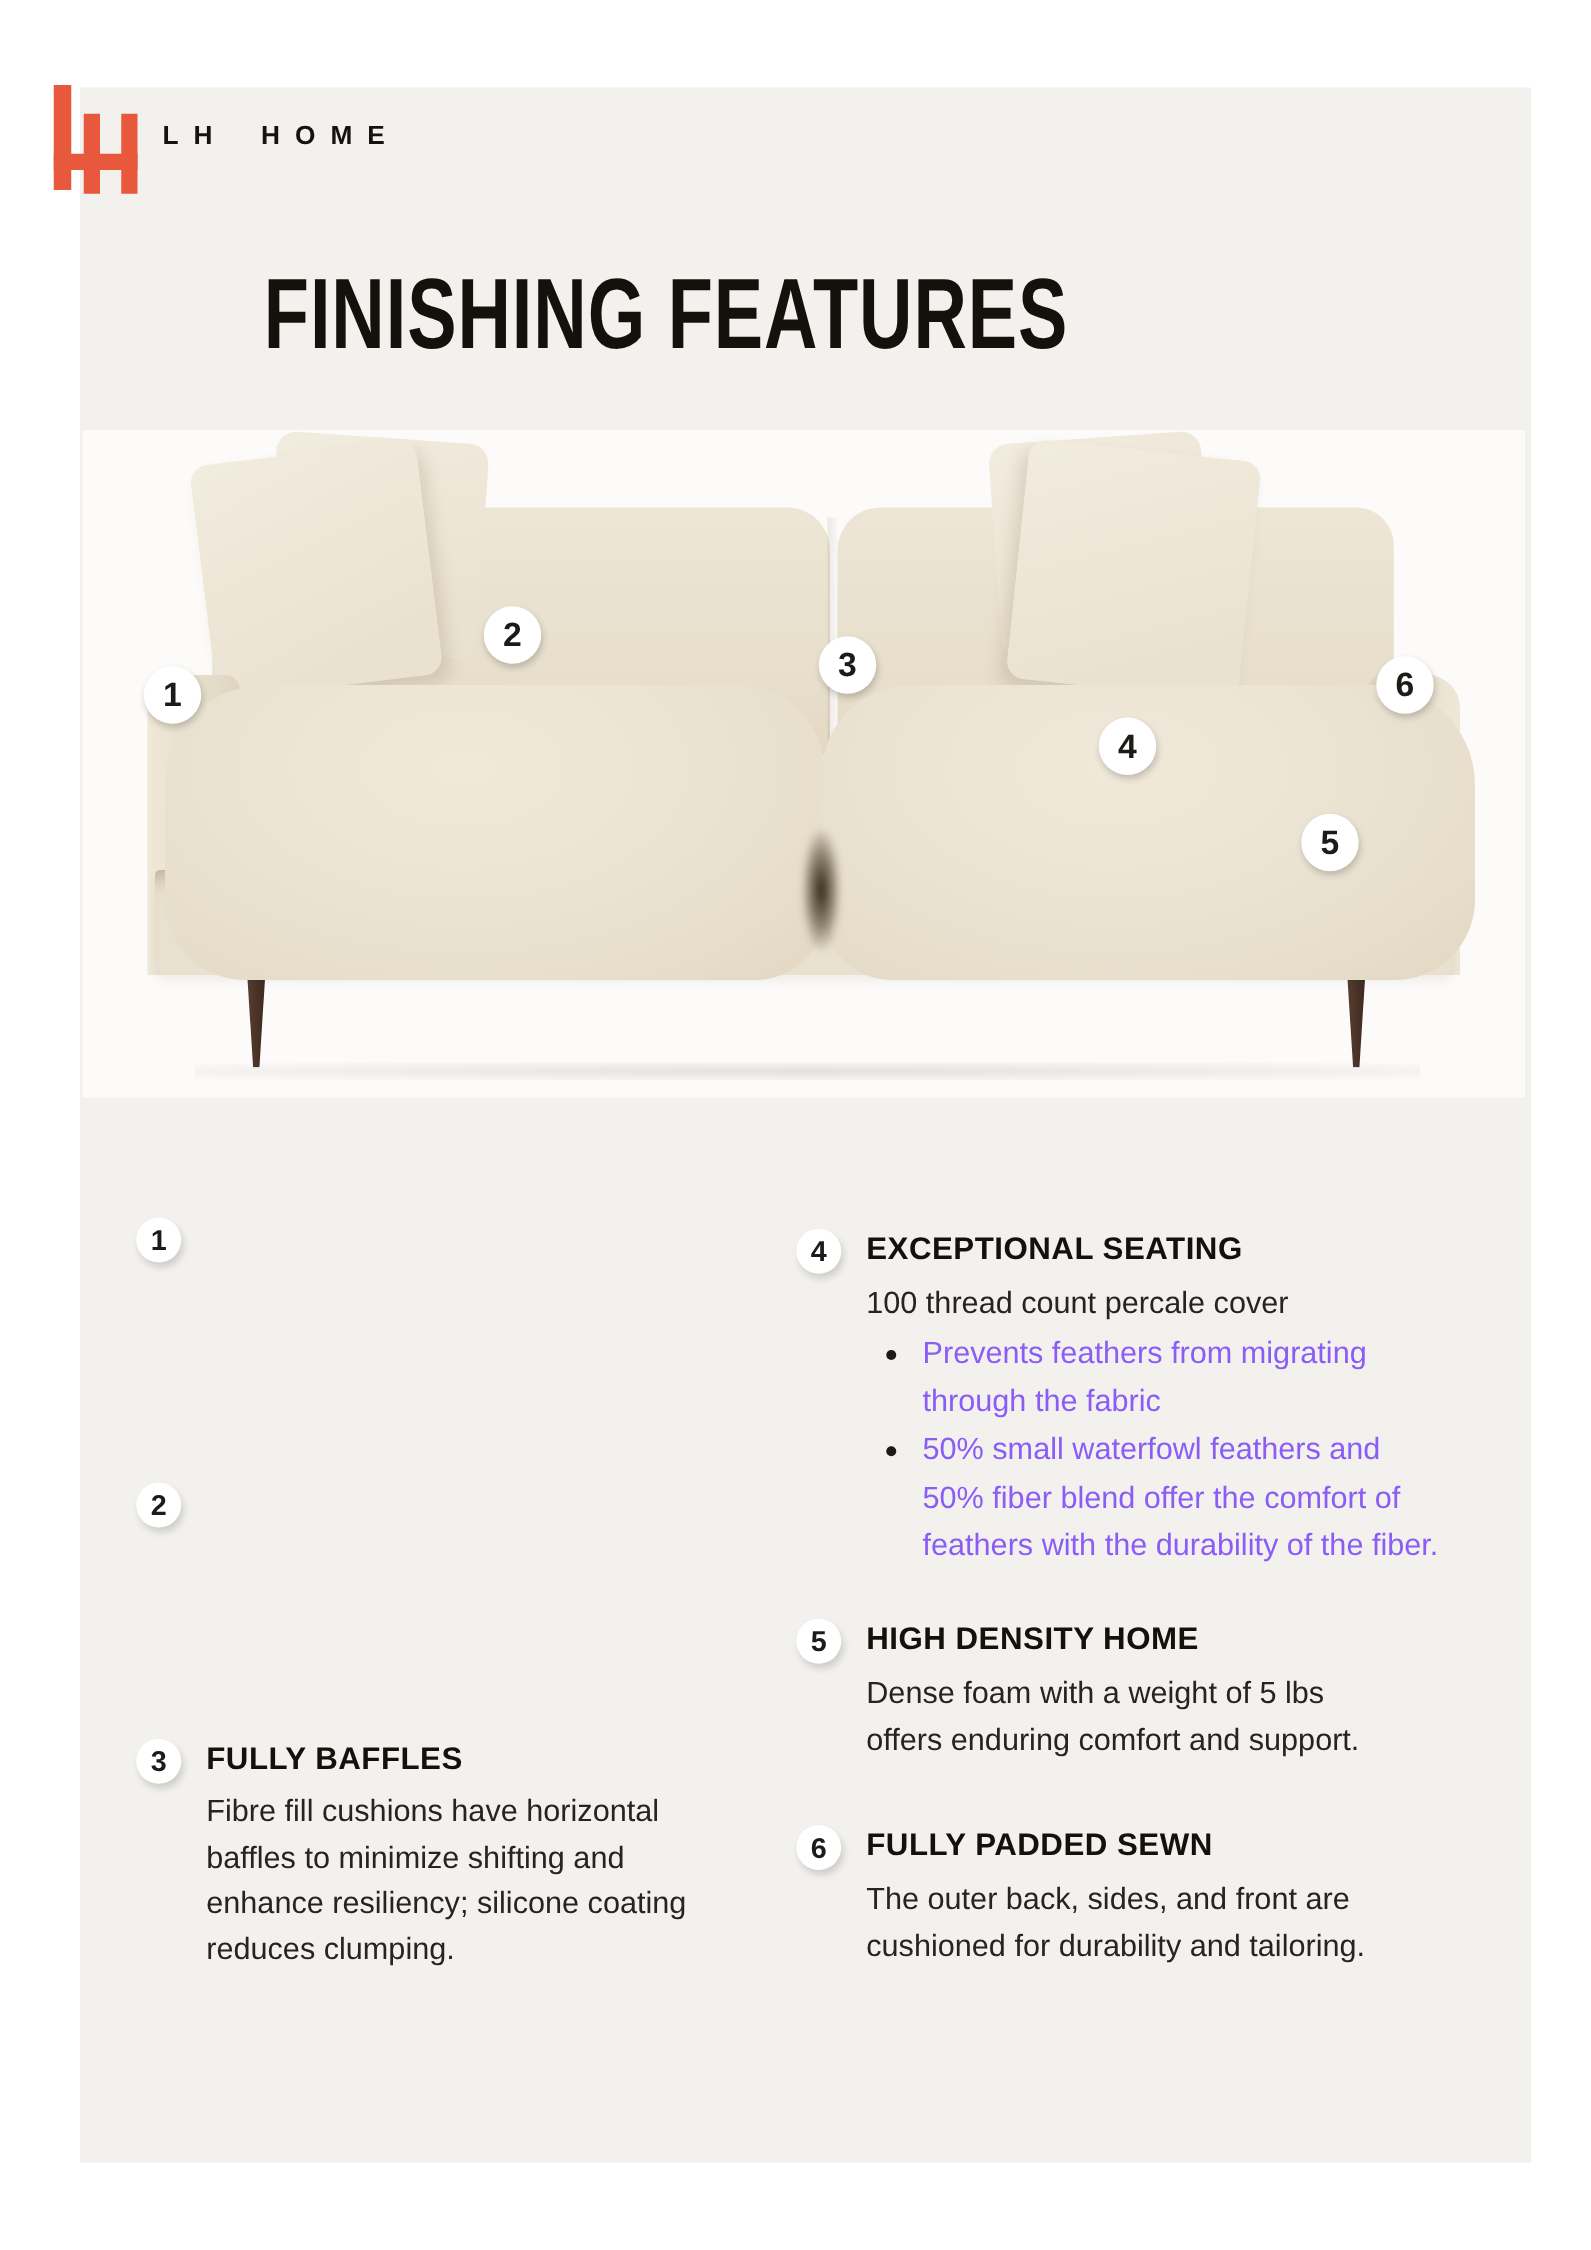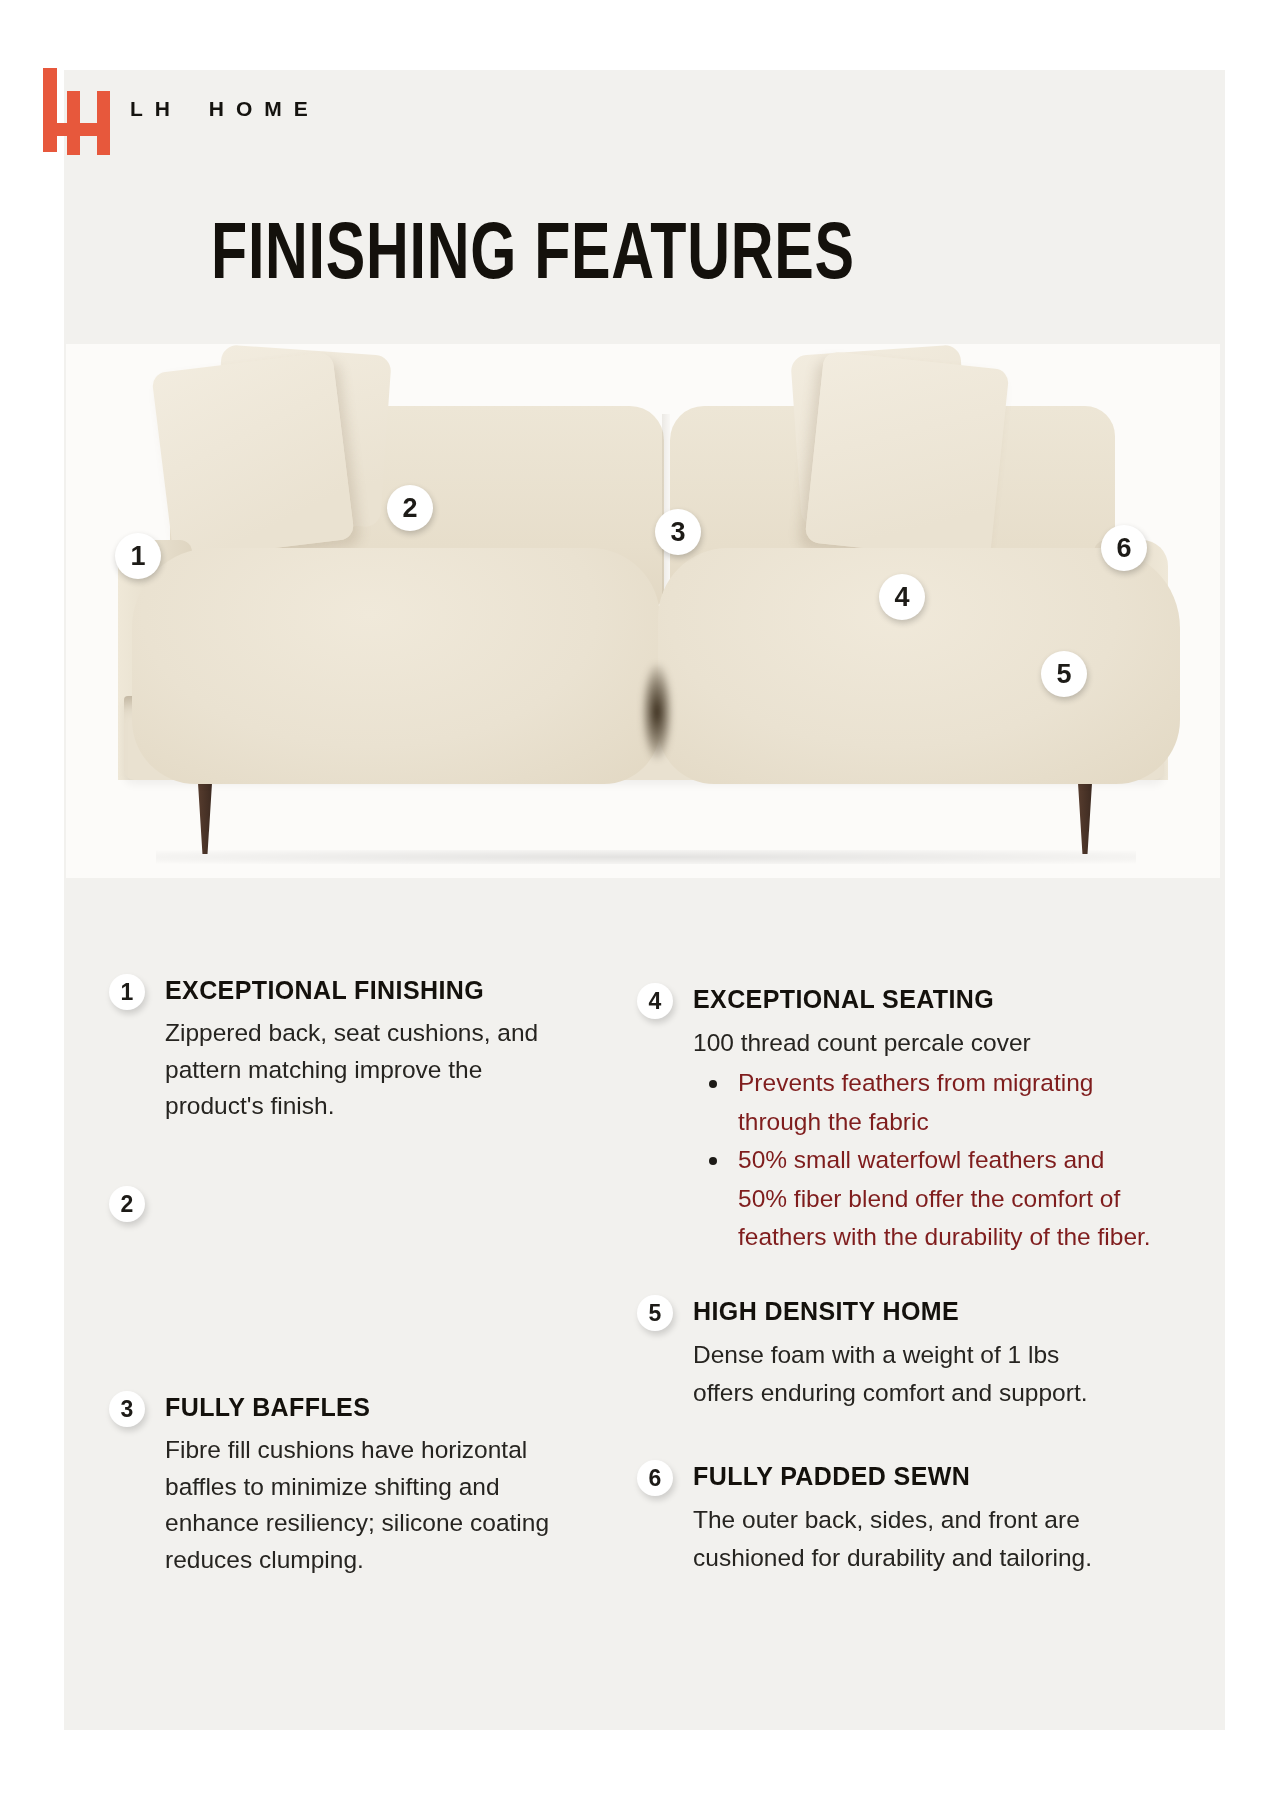--- a/index.html
+++ b/index.html
@@ -122,21 +122,21 @@
   }
   .sec-text p {
     margin:0;
     font-size:24.5px; line-height:36.5px;
     color:#262420; white-space:pre;
   }
   .col-right .sec-text p { line-height:38px; }
   ul.bullets { list-style:none; margin:2px 0 0 0; padding:0; }
   ul.bullets li {
     position:relative; padding-left:45px;
-    font-size:24.5px; line-height:38.5px; color:#7f1d1d; white-space:pre;
+    font-size:24.5px; line-height:38.5px; color:#8b5cf6; white-space:pre;
   }
   ul.bullets li::before {
     content:""; position:absolute; left:16px; top:16px;
     width:8px; height:8px; border-radius:50%; background:#1D1B17;
   }
 </style>
 </head>
 <body>
 
 <div class="panel"></div>
@@ -173,26 +173,20 @@
   <div class="marker m2">2</div>
   <div class="marker m3">3</div>
   <div class="marker m4">4</div>
   <div class="marker m5">5</div>
   <div class="marker m6">6</div>
 </div>
 
 <div class="col-left">
   <div class="section sec-1">
     <div class="badge">1</div>
-    <div class="sec-text">
-      <h3>EXCEPTIONAL FINISHING</h3>
-      <p>Zippered back, seat cushions, and
-pattern matching improve the
-product's finish.</p>
-    </div>
   </div>
   <div class="section sec-2">
     <div class="badge">2</div>
   </div>
   <div class="section sec-3">
     <div class="badge">3</div>
     <div class="sec-text">
       <h3>FULLY BAFFLES</h3>
       <p>Fibre fill cushions have horizontal
 baffles to minimize shifting and
@@ -214,21 +208,21 @@
         <li>50% small waterfowl feathers and
 50% fiber blend offer the comfort of
 feathers with the durability of the fiber.</li>
       </ul>
     </div>
   </div>
   <div class="section sec-5">
     <div class="badge">5</div>
     <div class="sec-text">
       <h3>HIGH DENSITY HOME</h3>
-      <p>Dense foam with a weight of 1 lbs
+      <p>Dense foam with a weight of 5 lbs
 offers enduring comfort and support.</p>
     </div>
   </div>
   <div class="section sec-6">
     <div class="badge">6</div>
     <div class="sec-text">
       <h3>FULLY PADDED SEWN</h3>
       <p>The outer back, sides, and front are
 cushioned for durability and tailoring.</p>
     </div>

